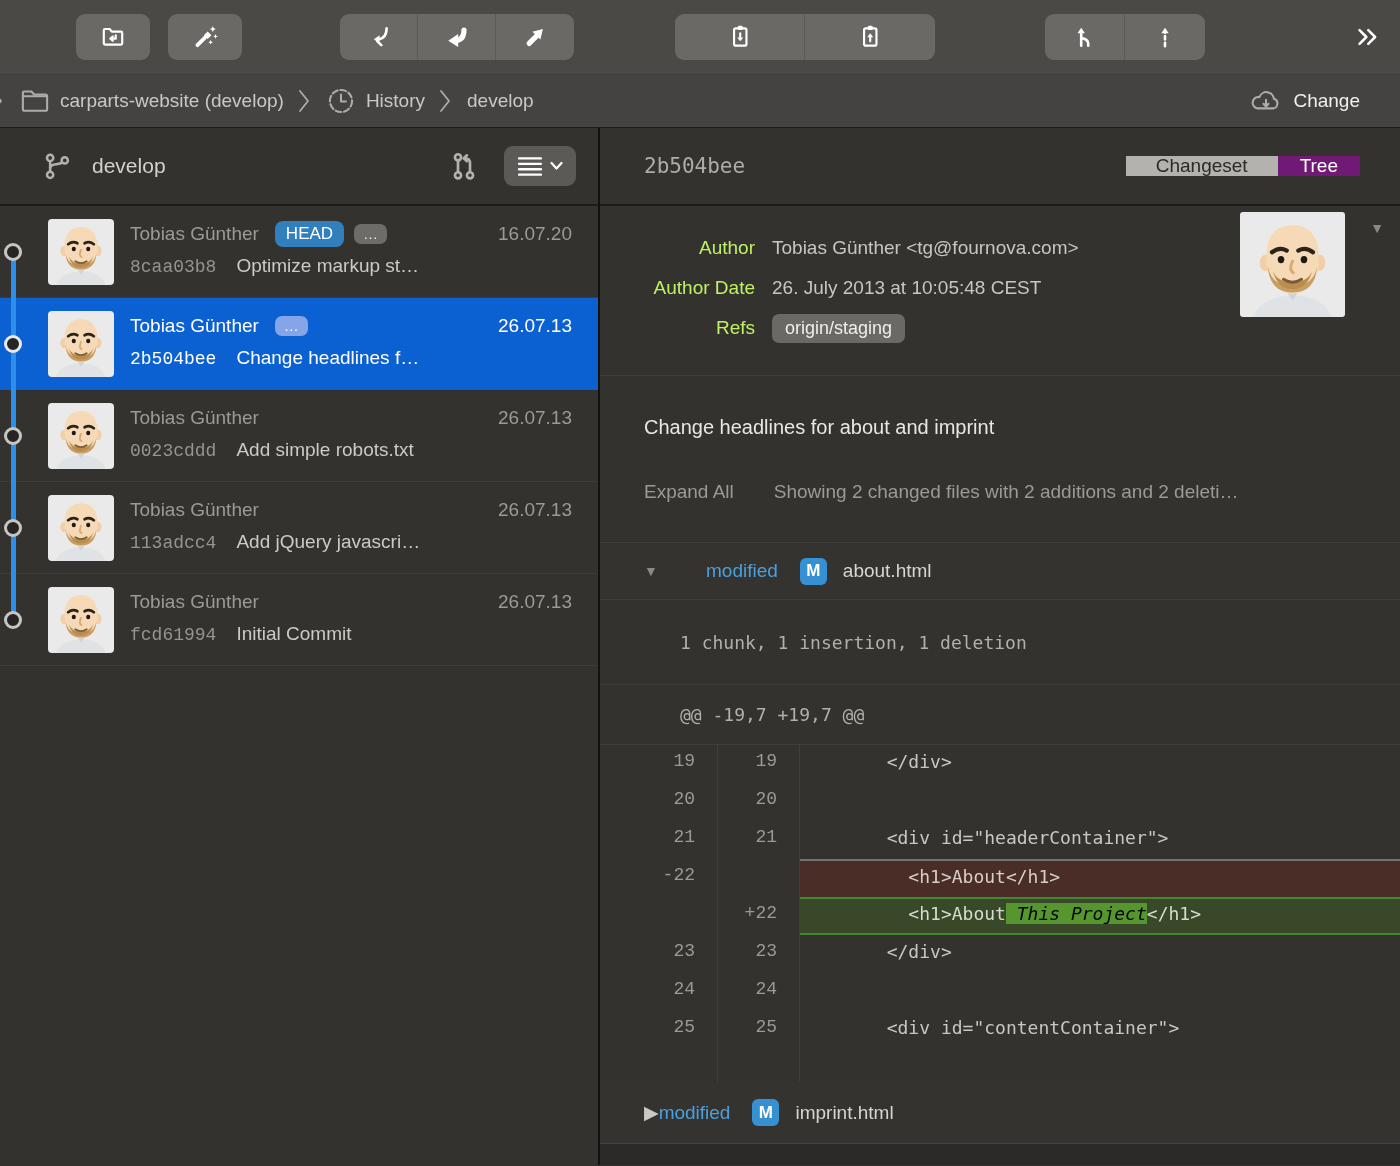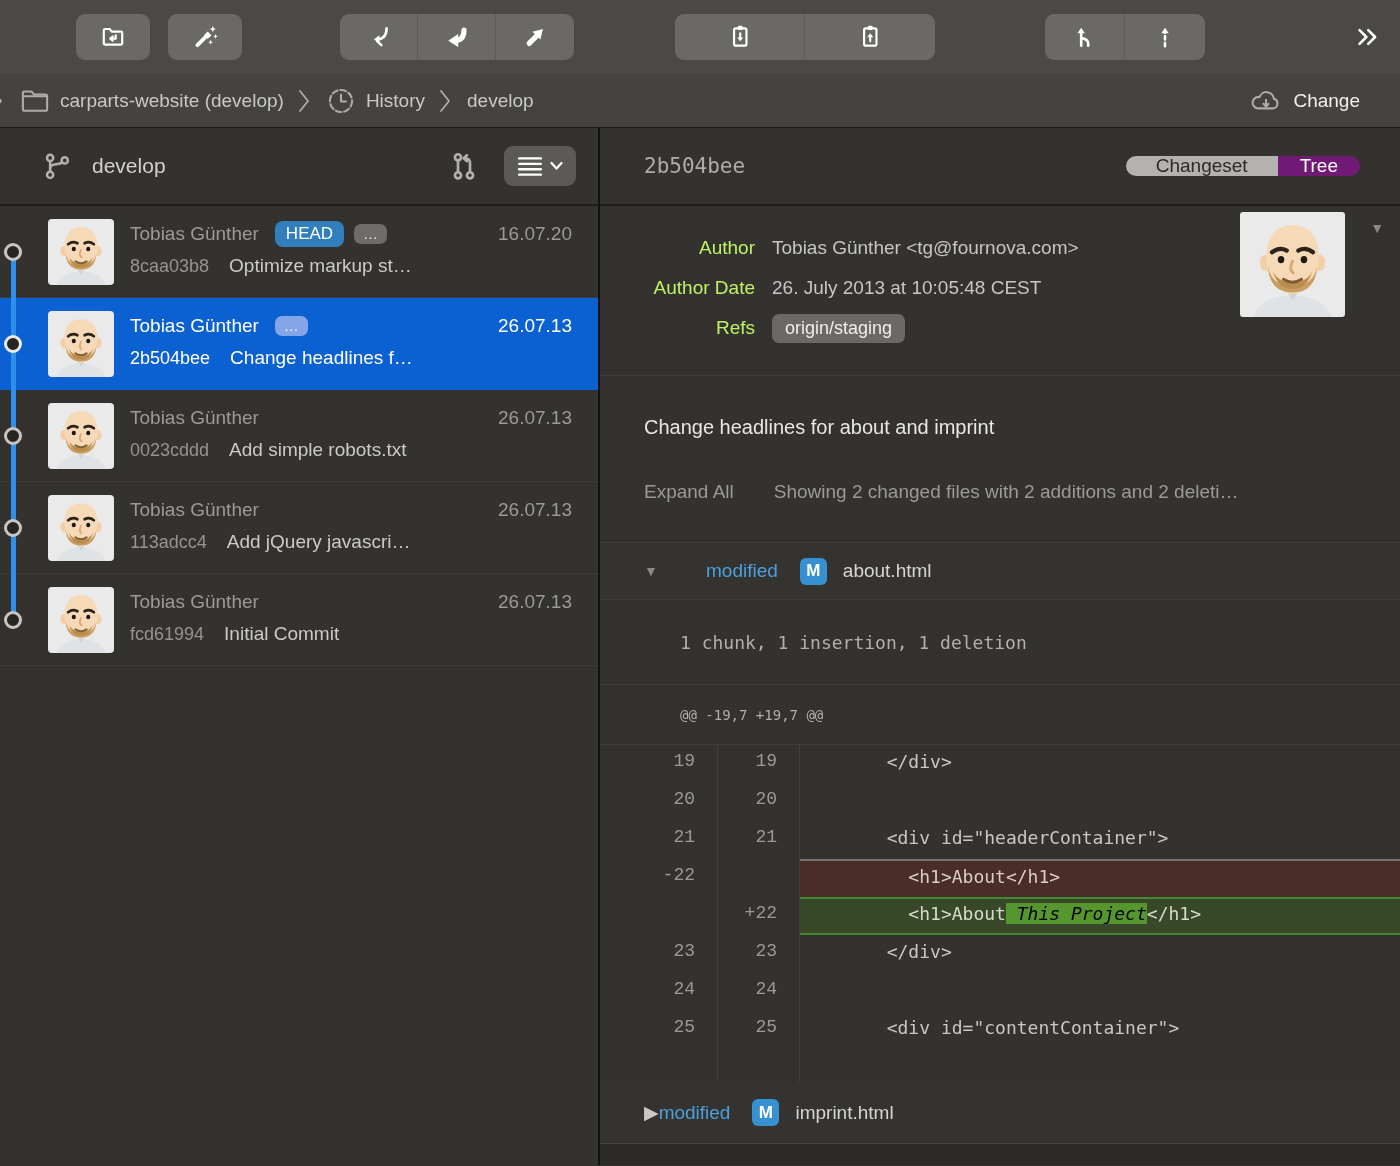--- a/index.html
+++ b/index.html
@@ -47,31 +47,31 @@
                 background:#262523; border:3px solid #c6c5c2; z-index:3; }
   .commit-row { position:relative; height:92px; border-bottom:1px solid #3d3c39; padding:12px 26px 0 130px; cursor:default; }
   .commit-row.selected { background:#0b60d2; border-bottom-color:transparent; }
   .avatar-box { position:absolute; left:48px; top:13px; width:66px; height:66px; border-radius:4px; overflow:hidden; }
   .row-line1 { display:flex; align-items:center; font-size:19px; color:#9b9a97; height:32px; }
   .row-line1 .cname { margin-right:16px; }
   .badge-head { background:#3180bd; color:#fff; font-size:17px; padding:3px 11px; border-radius:8px; margin-right:10px; }
   .badge-dots { background:#6e6c69; color:#e8e7e4; font-size:15px; padding:3px 9px; border-radius:7px; line-height:14px; }
   .row-line1 .cdate { margin-left:auto; }
   .row-line2 { display:flex; align-items:baseline; font-size:19px; margin-top:5px; }
-  .chash { font-family:Liberation Sans, sans-serif; color:#96948f; margin-right:20px; font-size:18px; }
+  .chash { font-family:Liberation Mono, monospace; color:#96948f; margin-right:20px; font-size:18px; }
   .csubj { color:#cbcac6; }
   .commit-row.selected .row-line1, .commit-row.selected .cdate, .commit-row.selected .cname,
   .commit-row.selected .chash, .commit-row.selected .csubj { color:#ffffff; }
   .commit-row.selected .badge-dots { background:#84a6e8; color:#fff; }
   .commit-row.selected + .commit-row { border-top:0; }
 
   
   .detail-header { height:78px; flex:0 0 78px; border-bottom:2px solid #1e1d1b; display:flex; align-items:center; padding:0 40px 0 44px; }
   .d-hash { font-size:21px; color:#aeaca9; }
-  .seg-ctl { margin-left:auto; display:flex; height:20px; border-radius:12px; overflow:hidden; font-size:19px; }
+  .seg-ctl { margin-left:auto; display:flex; height:20px; border-radius:0; overflow:hidden; font-size:19px; }
   .seg-changeset { background:#b4b2af; color:#2b2a28; padding:0 30px; display:flex; align-items:center; }
   .seg-tree { background:#701a75; color:#ffffff; padding:0 22px; display:flex; align-items:center; }
 
   .author-sec { height:170px; flex:0 0 170px; border-bottom:1px solid #3e3d3a; position:relative; padding-top:22px; font-size:19px; }
   .meta-row { display:flex; align-items:center; height:40px; }
   .meta-label { width:172px; text-align:right; padding-right:17px; color:#bef264; flex:0 0 172px; }
   .meta-value { color:#c7c6c2; }
   .refs-badge { background:#6b6965; color:#f0efec; border-radius:7px; padding:4px 13px; font-size:18px; }
   .big-avatar { position:absolute; right:55px; top:6px; width:105px; height:105px; border-radius:3px; overflow:hidden; }
   .disclosure { position:absolute; right:16px; top:14px; color:#8a8985; font-size:14px; }
@@ -84,21 +84,21 @@
               display:flex; align-items:center; padding-left:44px; font-size:19px; }
   .file-row .tri { color:#8a8985; font-size:14px; width:16px; margin-right:46px; }
   .file-status { color:#4aa0dd; margin-right:22px; }
   .m-badge { width:27px; height:27px; border-radius:6px; background:#3691d2; color:#fff; font-size:17px; font-weight:bold;
              display:flex; align-items:center; justify-content:center; margin-right:16px; }
   .file-name { color:#d6d5d1; }
 
   .chunk-stats { height:85px; flex:0 0 85px; border-bottom:1px solid #3e3d3a; display:flex; align-items:center;
                  padding-left:80px; font-size:18px; color:#b2b0ac; }
   .chunk-header { height:60px; flex:0 0 60px; border-bottom:1px solid #3e3d3a; display:flex; align-items:center;
-                  padding-left:80px; font-size:14px; color:#b2b0ac; }
+                  padding-left:80px; font-size:18px; color:#b2b0ac; }
 
   .diff { height:337px; flex:0 0 337px; display:grid; grid-template-columns:118px 82px 1fr;
           grid-auto-rows:38px; font-family:"DejaVu Sans Mono", monospace; font-size:18px; }
   .dn { color:#9b9a97; text-align:right; padding:6px 22px 0 0; border-right:1px solid #413f3c;font-family:Liberation Mono, monospace; }
   .dc { color:#c9c7c3; white-space:pre; padding-top:6px; overflow:hidden; }
   .dc.del { background:#4b2d27; border-top:2px solid #737373; color:#d8cec8; padding-top:5px; }
   .dc.add { background:#394829; border-top:2px solid #418832; border-bottom:2px solid #418832; color:#d4ddc9; padding-top:4px; }
   .dc.add .hl { background:#55972e; color:#000000;font-style:italic; }
   .diff .filler { height:33px; }
 

